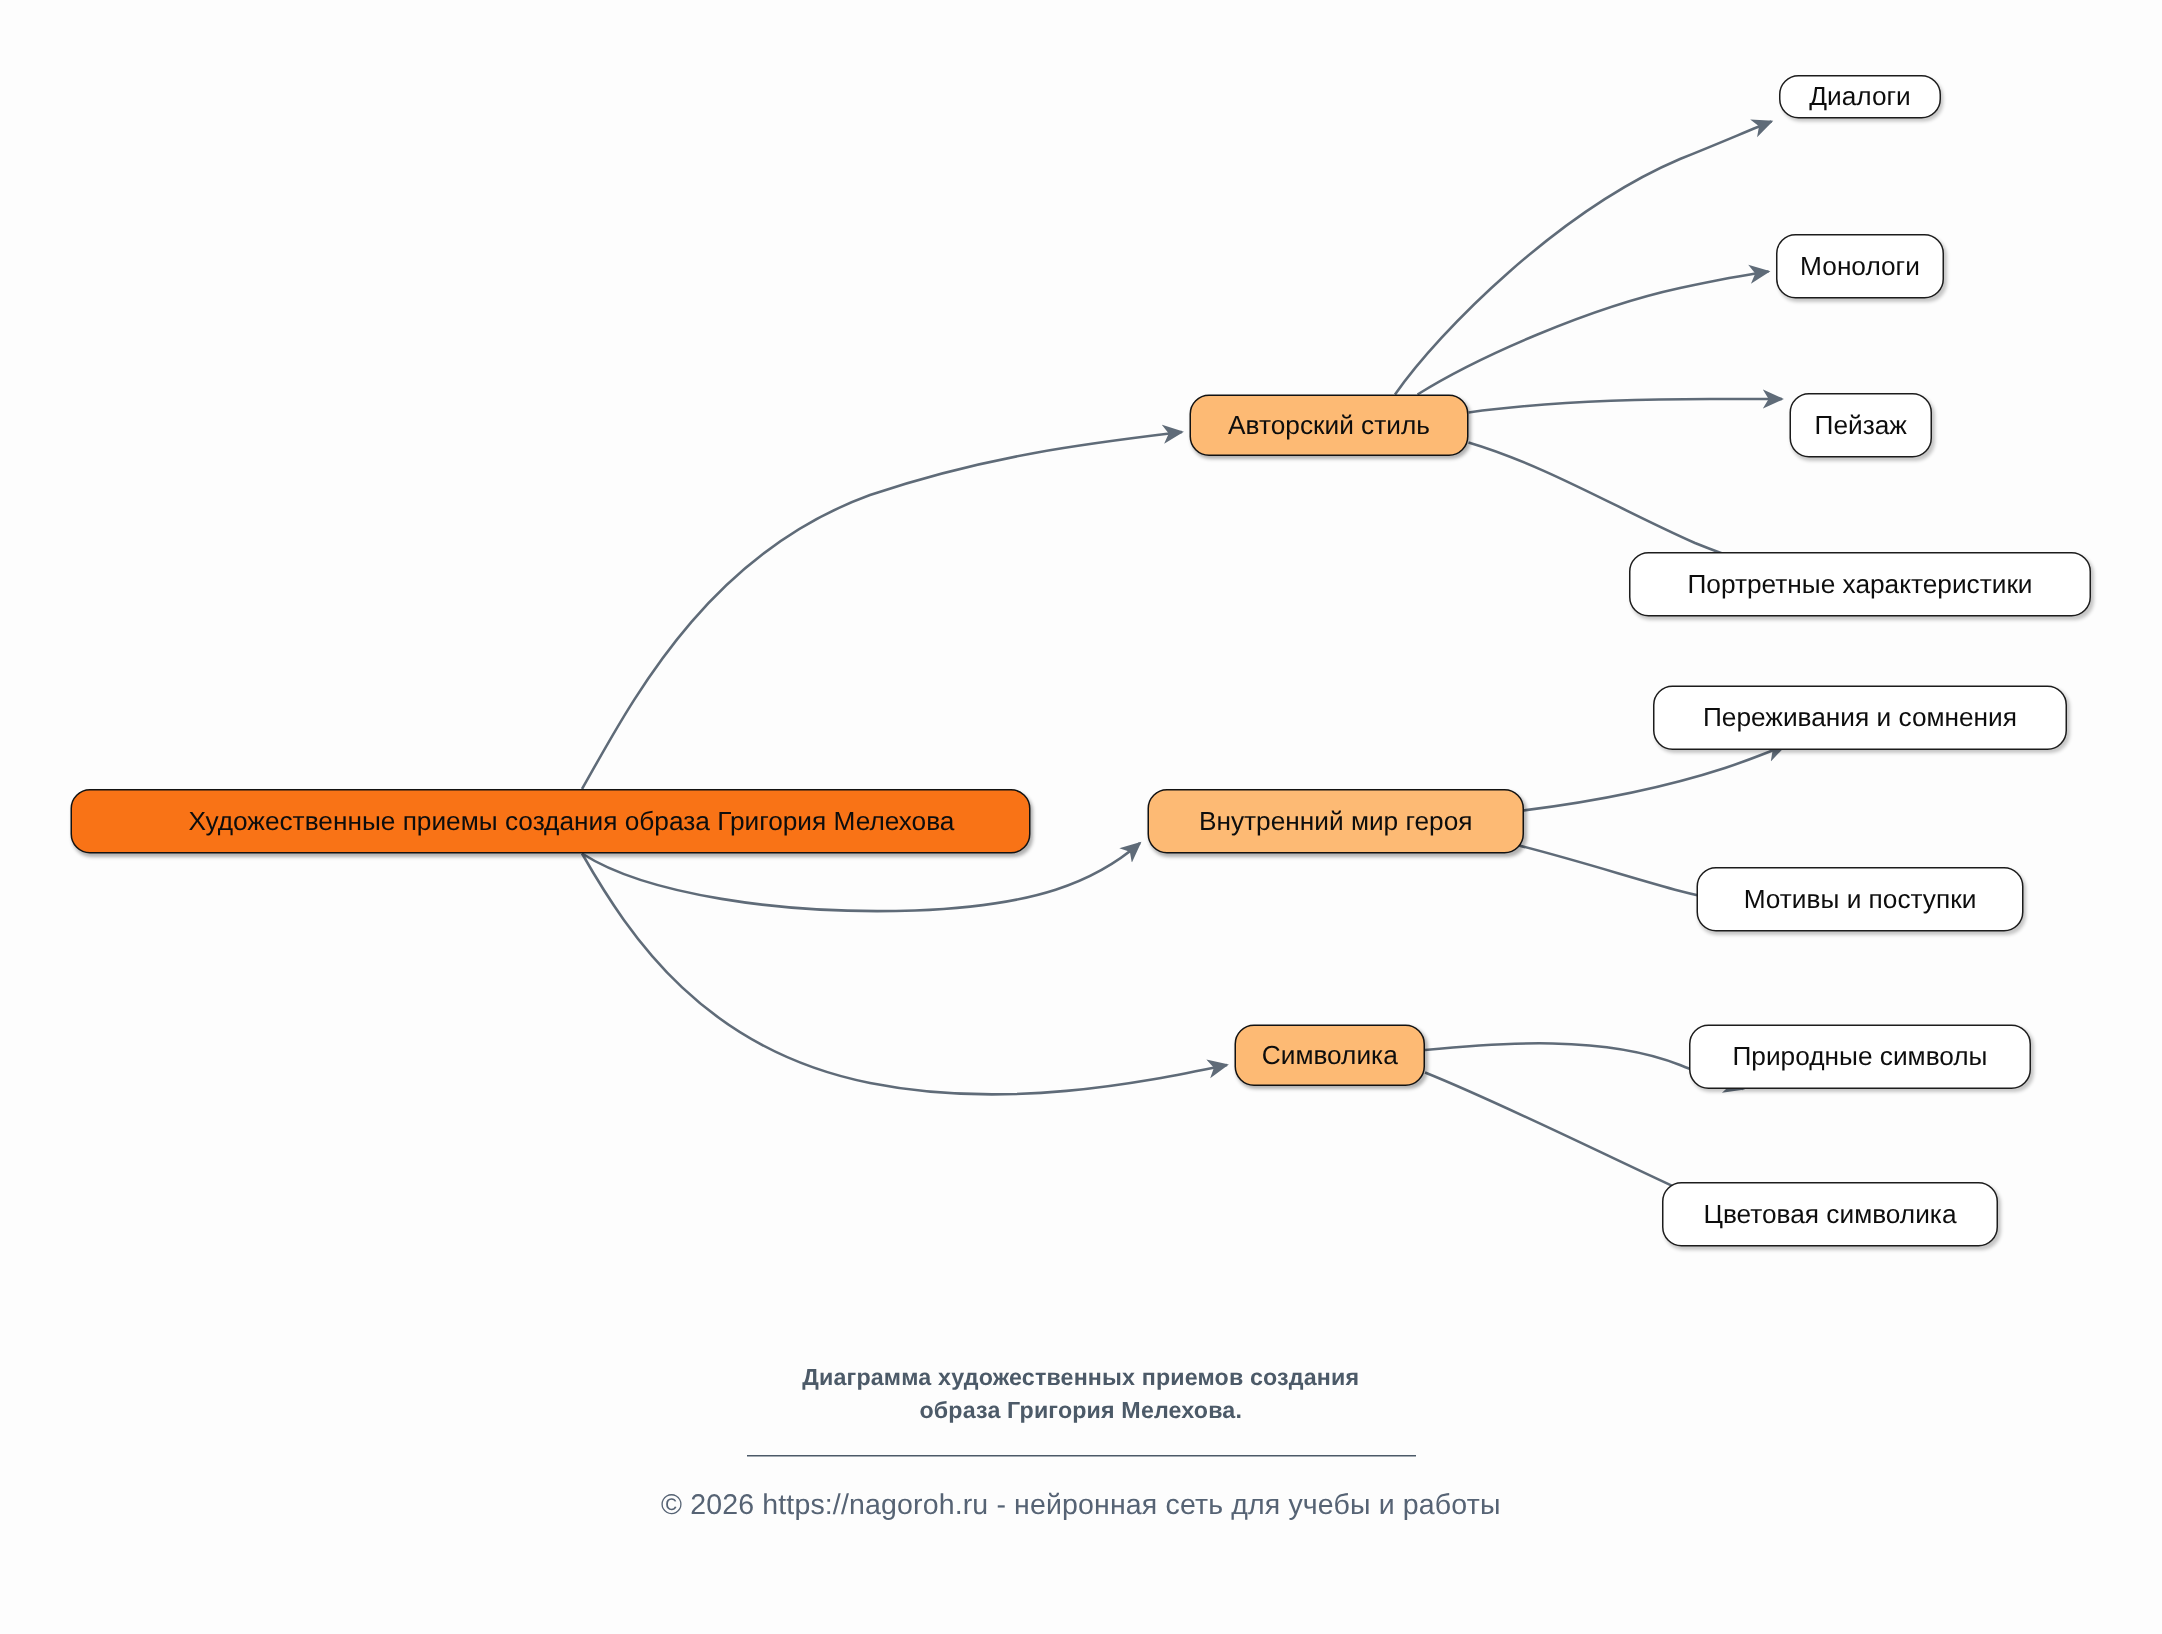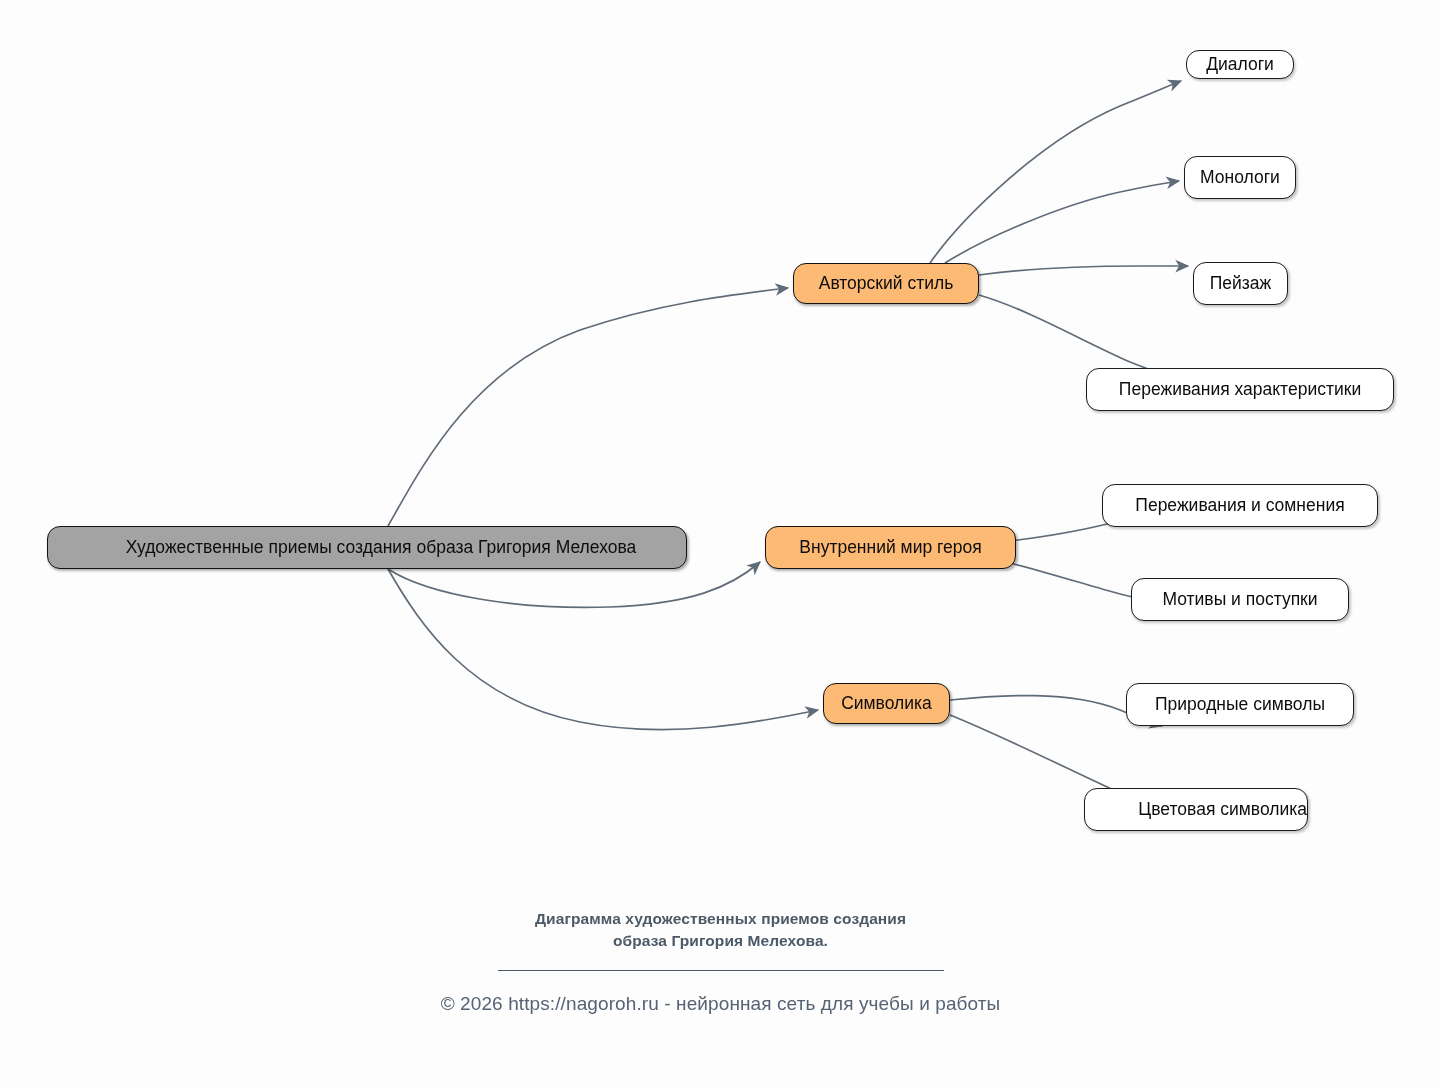--- a/index.html
+++ b/index.html
@@ -28,21 +28,21 @@
     position: absolute;
     box-sizing: border-box;
     display: flex;
     align-items: center;
     justify-content: center;
     border-radius: 13px;
     white-space: nowrap;
     line-height: 1;
   }
   .node-root {
-    background: #a3a3a3;
+    background: #f97316;
     border: 1.6px solid #121212;
     color: #0d0d0d;
     font-size: 17.5px;
     box-shadow: 1.5px 2px 2.5px rgba(0,0,0,0.30);
     padding-left: 28px;
   }
   .node-branch {
     background: #fdba74;
     border: 1.6px solid #121212;
     color: #0d0d0d;
@@ -61,25 +61,25 @@
   .n-root      { left: 47px;   top: 526px; width: 640px; height: 43px; }
   .n-style     { left: 793px;  top: 263px; width: 186px; height: 41px; }
   .n-inner     { left: 765px;  top: 526px; width: 251px; height: 43px; }
   .n-symbol    { left: 823px;  top: 683px; width: 127px; height: 41px; }
 
   .n-dialog    { left: 1186px; top: 50px;  width: 108px; height: 29px; }
   .n-monolog   { left: 1184px; top: 156px; width: 112px; height: 43px; }
   .n-peizazh   { left: 1193px; top: 262px; width: 95px;  height: 43px; }
   .n-portret   { left: 1086px; top: 368px; width: 308px; height: 43px; }
 
-  .n-perezh    { left: 1102px; top: 484px; width: 276px; height: 43px; }
+  .n-perezh    { left: 1102px; top: 457px; width: 276px; height: 43px; }
   .n-motivy    { left: 1131px; top: 578px; width: 218px; height: 43px; }
 
   .n-priroda   { left: 1126px; top: 683px; width: 228px; height: 43px; }
-  .n-cvet      { left: 1084px; top: 788px; width: 224px; height: 43px; justify-content: flex-end; }
+  .n-cvet      { left: 1108px; top: 788px; width: 224px; height: 43px; }
 
   
   #footer {
     position: absolute;
     left: 0;
     top: 908px;
     width: 1441px;
     text-align: center;
   }
   .caption {
@@ -149,21 +149,21 @@
   <div class="node node-leaf n-dialog">
     <span>Диалоги</span>
   </div>
   <div class="node node-leaf n-monolog">
     <span>Монологи</span>
   </div>
   <div class="node node-leaf n-peizazh">
     <span>Пейзаж</span>
   </div>
   <div class="node node-leaf n-portret">
-    <span>Переживания характеристики</span>
+    <span>Портретные характеристики</span>
   </div>
 
   <div class="node node-leaf n-perezh">
     <span>Переживания и сомнения</span>
   </div>
   <div class="node node-leaf n-motivy">
     <span>Мотивы и поступки</span>
   </div>
 
   <div class="node node-leaf n-priroda">

